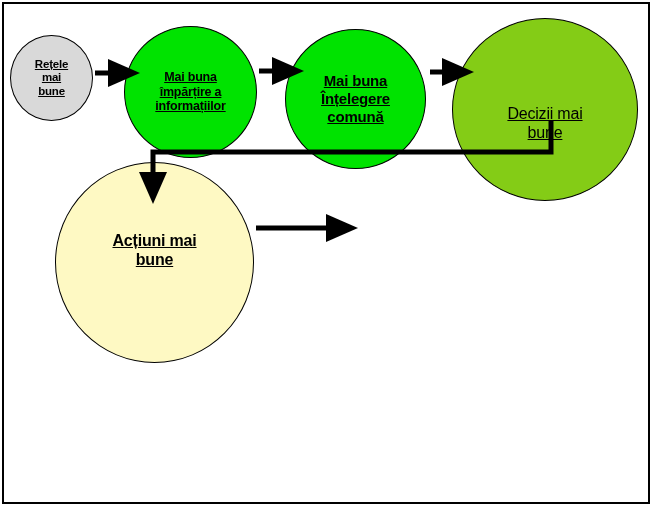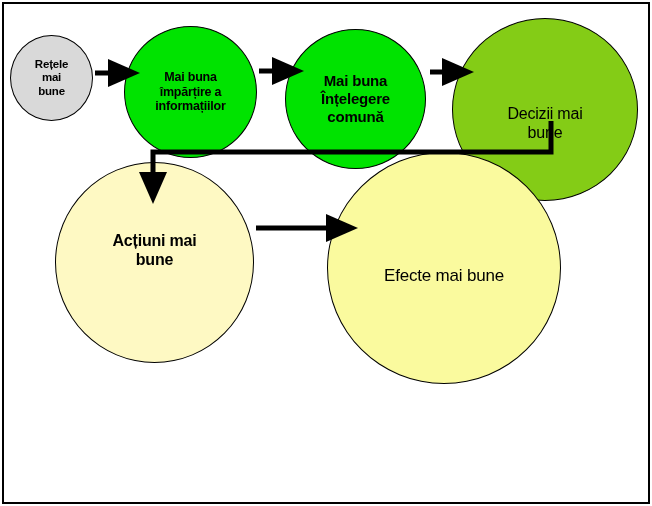--- a/index.html
+++ b/index.html
@@ -37,20 +37,21 @@
     text-align: center;
     color: #000000;
     line-height: 1.18;
     overflow: visible;
   }
   .node .lbl {
     display: block;
     width: 94%;
     white-space: pre-line;
     letter-spacing: -0.2px;
+    text-decoration: underline;
   }
 
   
   #node-retele {
     left: 10px; top: 35px; width: 83px; height: 86px;
     background: #d9d9d9;
     font-size: 11.5px;
     font-weight: bold;
   }
   #node-impartire {
@@ -134,23 +135,20 @@
   <div class="node" id="node-decizii" style="background: #84cc16;">
     <span class="lbl">Decizii mai
 bune</span>
   </div>
 
   <div class="node" id="node-actiuni" style="background: #fef9c3;">
     <span class="lbl">Acțiuni mai
 bune</span>
   </div>
 
-  <div class="node" id="node-efecte" style="background: rgb(250, 250, 158);">
-    <span class="lbl">Efecte mai bune</span>
-  </div>
 
   <svg class="arrow-svg" viewBox="0 0 652 506">
     <defs>
       <marker id="ah" markerWidth="7" markerHeight="7" refX="1.2" refY="3" orient="auto" markerUnits="strokeWidth">
         <path d="M0,0.2 L6.4,3 L0,5.8 z" fill="#000000"></path>
       </marker>
       <marker id="ahd" markerWidth="7" markerHeight="7" refX="1.2" refY="3" orient="auto" markerUnits="strokeWidth">
         <path d="M0,0.2 L6.4,3 L0,5.8 z" fill="#000000"></path>
       </marker>
     </defs>

